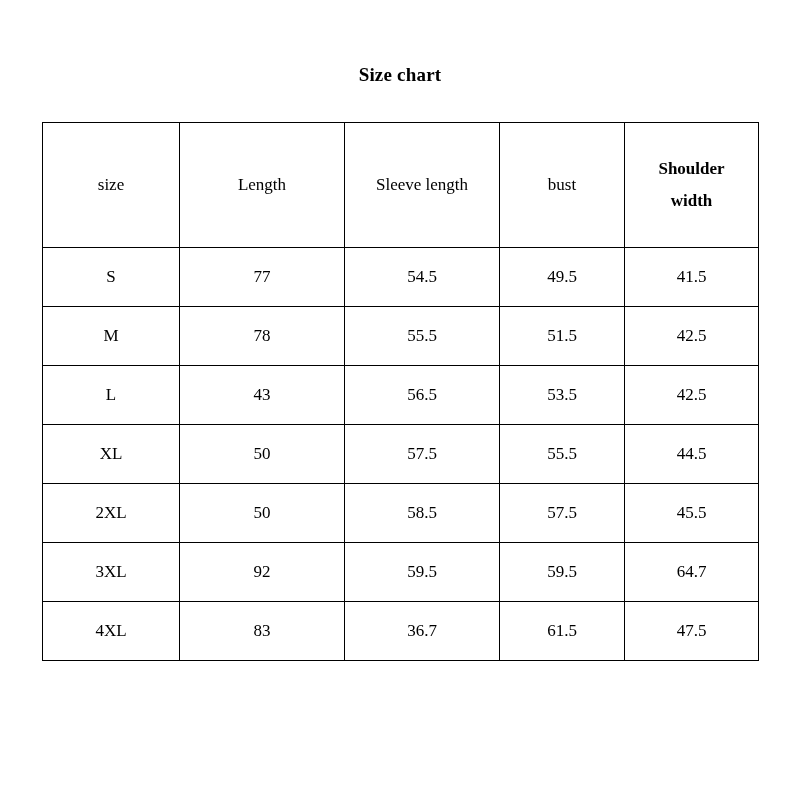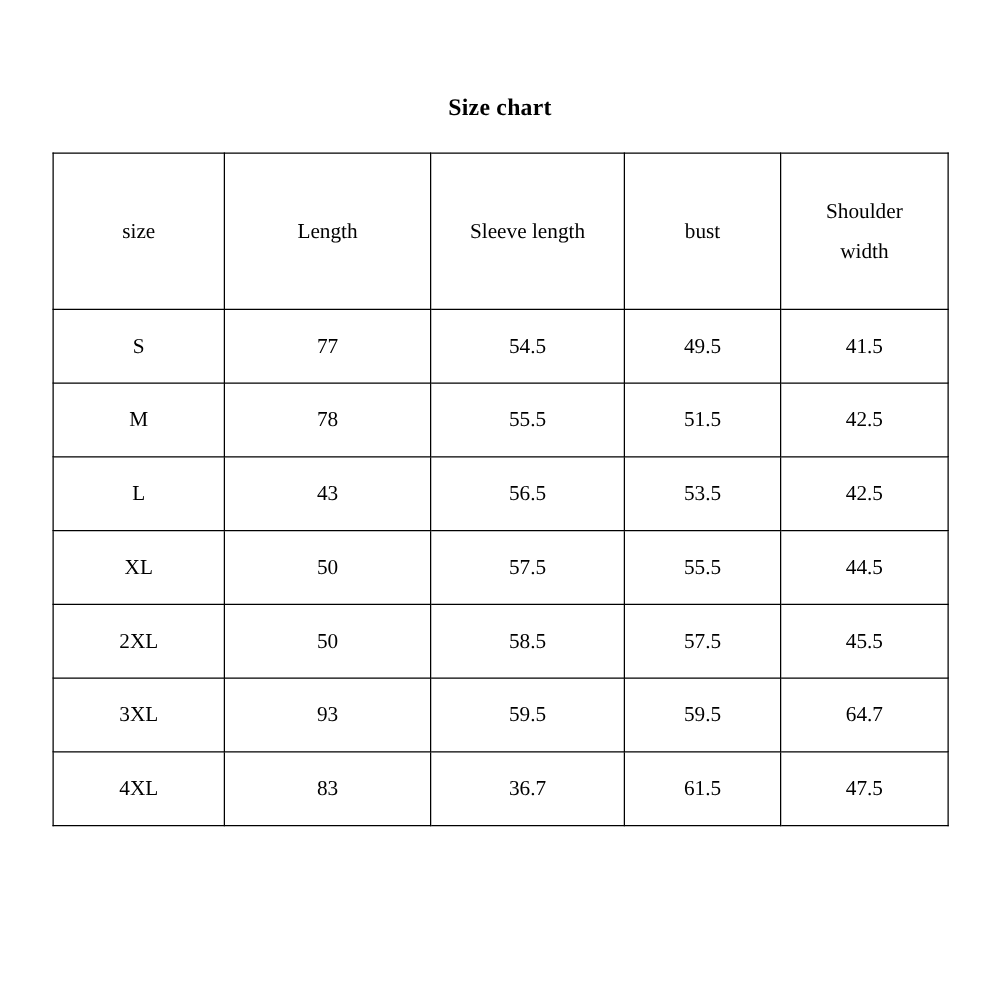--- a/index.html
+++ b/index.html
@@ -15,21 +15,21 @@
     overflow: hidden;
   }
   .page {
     position: relative;
     width: 800px;
     height: 800px;
     box-sizing: border-box;
   }
   .chart-title {
     position: absolute;
-    top: 76px;
+    top: 64px;
     left: 0;
     width: 800px;
     text-align: center;
     font-size: 19px;
     font-weight: bold;
     letter-spacing: 0.2px;
   }
   .table-wrap {
     position: absolute;
     top: 122px;
@@ -59,20 +59,21 @@
   }
   
   col.c0 { width: 137px; }
   col.c1 { width: 165px; }
   col.c2 { width: 155px; }
   col.c3 { width: 125px; }
   col.c4 { width: 134px; }
 
   .hdr-two-line span {
     display: block;
+    font-weight: bold;
   }
   .hdr-two-line span + span {
     margin-top: 6px;
   }
 </style>
 </head>
 <body>
 
 <div class="page">
 
@@ -130,21 +131,21 @@
         </tr>
         <tr>
           <td>2XL</td>
           <td>50</td>
           <td>58.5</td>
           <td>57.5</td>
           <td>45.5</td>
         </tr>
         <tr>
           <td>3XL</td>
-          <td>93</td>
+          <td>92</td>
           <td>59.5</td>
           <td>59.5</td>
           <td>64.7</td>
         </tr>
         <tr>
           <td>4XL</td>
           <td>83</td>
           <td>36.7</td>
           <td>61.5</td>
           <td>47.5</td>

